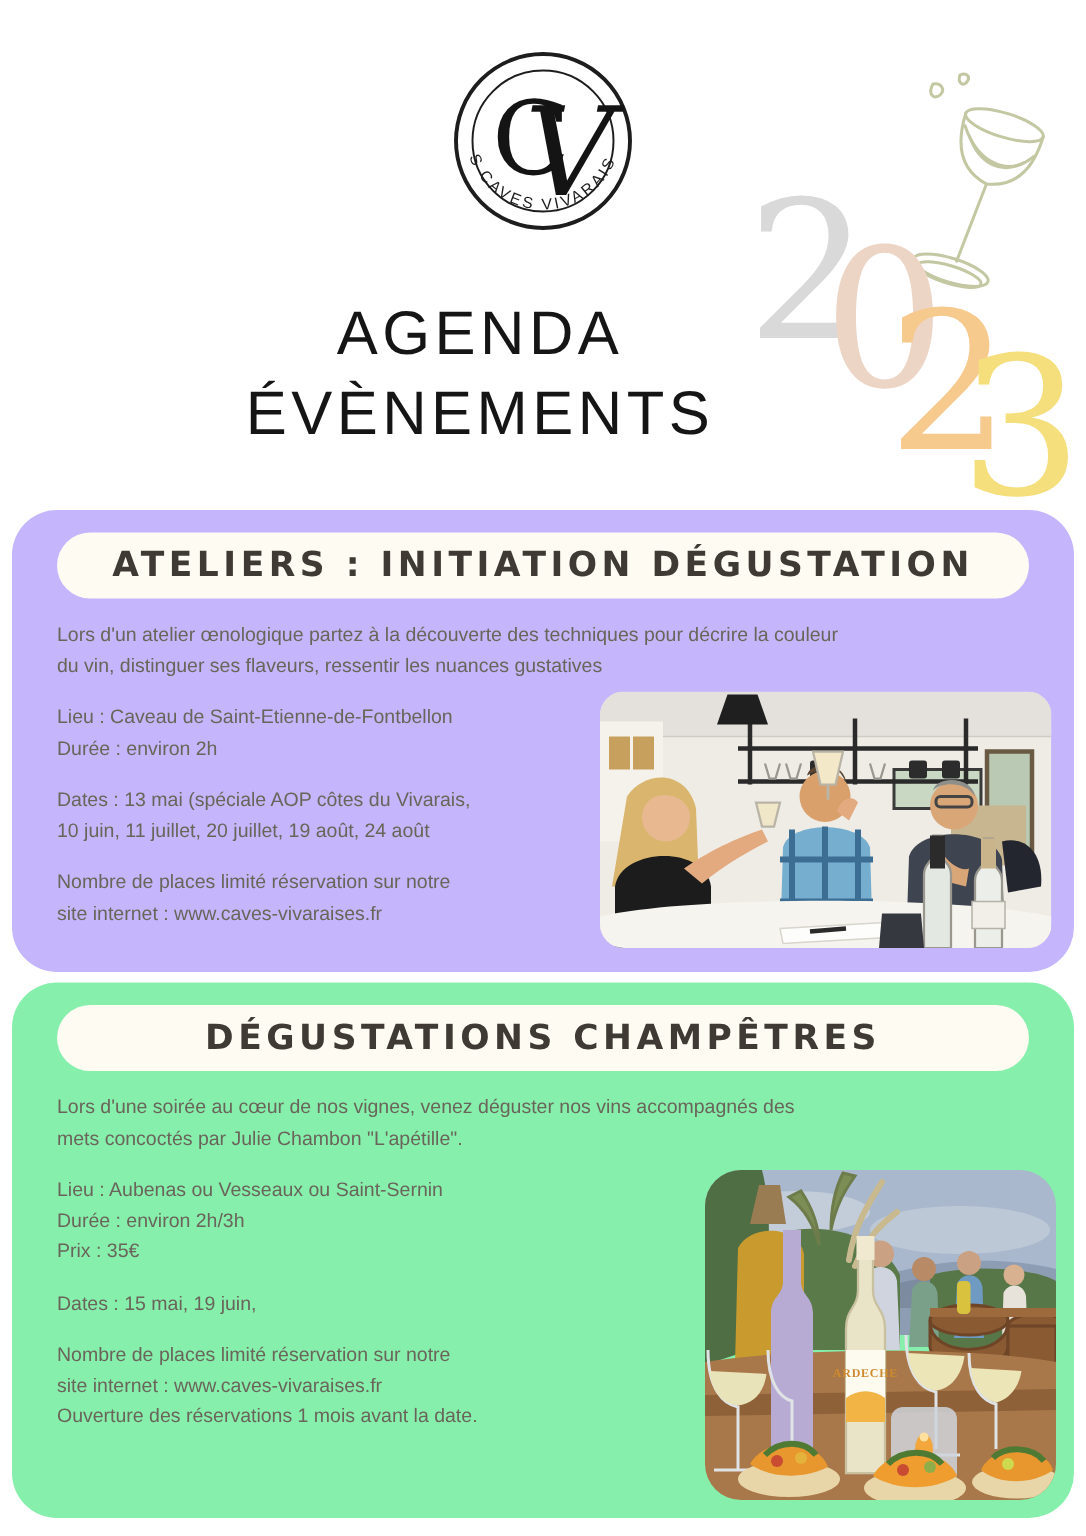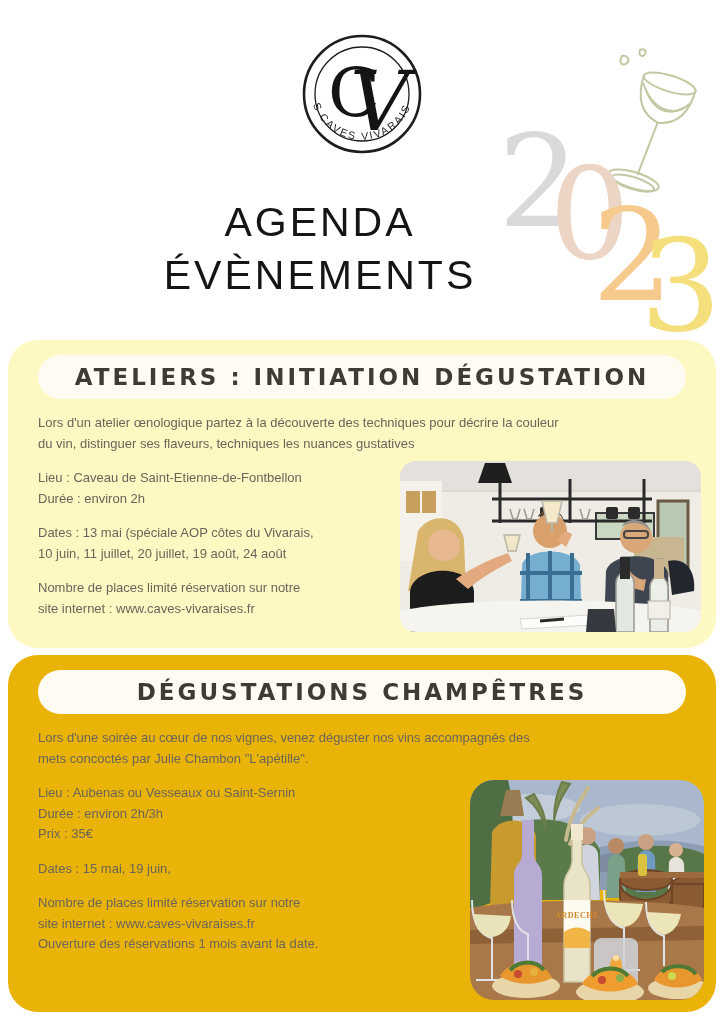--- a/index.html
+++ b/index.html
@@ -103,28 +103,28 @@
     <span class="d1" style="color: rgb(236, 213, 197);">0</span>
     <span class="d2" style="color: rgb(246, 201, 141);">2</span>
     <span class="d3" style="color: rgb(244, 223, 124);">3</span>
   </div>
 
   <div class="title">
     <div>AGENDA</div>
     <div>ÉVÈNEMENTS</div>
   </div>
 
-  <div class="card card1" style="background-color: #fef9c3;">
+  <div class="card card1" style="background-color: #c4b5fd;">
     <div class="pill">
       <span class="pill-text">ATELIERS : INITIATION DÉGUSTATION</span>
     </div>
     <div class="card-body">
       <div class="desc">
         <div>Lors d'un atelier œnologique partez à la découverte des techniques pour décrire la couleur</div>
-        <div>du vin, distinguer ses flaveurs, techniques les nuances gustatives</div>
+        <div>du vin, distinguer ses flaveurs, ressentir les nuances gustatives</div>
       </div>
       <div class="info-block">
         <div>Lieu : Caveau de Saint-Etienne-de-Fontbellon</div>
         <div>Durée : environ 2h</div>
       </div>
       <div class="info-block">
         <div>Dates : 13 mai (spéciale AOP côtes du Vivarais,</div>
         <div>10 juin, 11 juillet, 20 juillet, 19 août, 24 août</div>
       </div>
       <div class="info-block">
@@ -210,21 +210,21 @@
         </g>
 
         <path d="M120 158 L190 154 L192 164 L122 168 Z" fill="#fdfdfb" stroke="#d8d5cc" stroke-width="1"></path>
         <line x1="140" y1="160" x2="164" y2="158" stroke="#2b2b2b" stroke-width="3"></line>
 
         <path d="M186 171 L188 148 L214 148 L216 171 Z" fill="#35383f"></path>
       </svg>
     </div>
   </div>
 
-  <div class="card card2" style="background-color: #eab308;">
+  <div class="card card2" style="background-color: #86efac;">
     <div class="pill">
       <span class="pill-text">DÉGUSTATIONS CHAMPÊTRES</span>
     </div>
     <div class="card-body">
       <div class="desc">
         <div>Lors d'une soirée au cœur de nos vignes, venez déguster nos vins accompagnés des</div>
         <div>mets concoctés par Julie Chambon "L'apétille".</div>
       </div>
       <div class="info-block">
         <div>Lieu : Aubenas ou Vesseaux ou Saint-Sernin</div>

